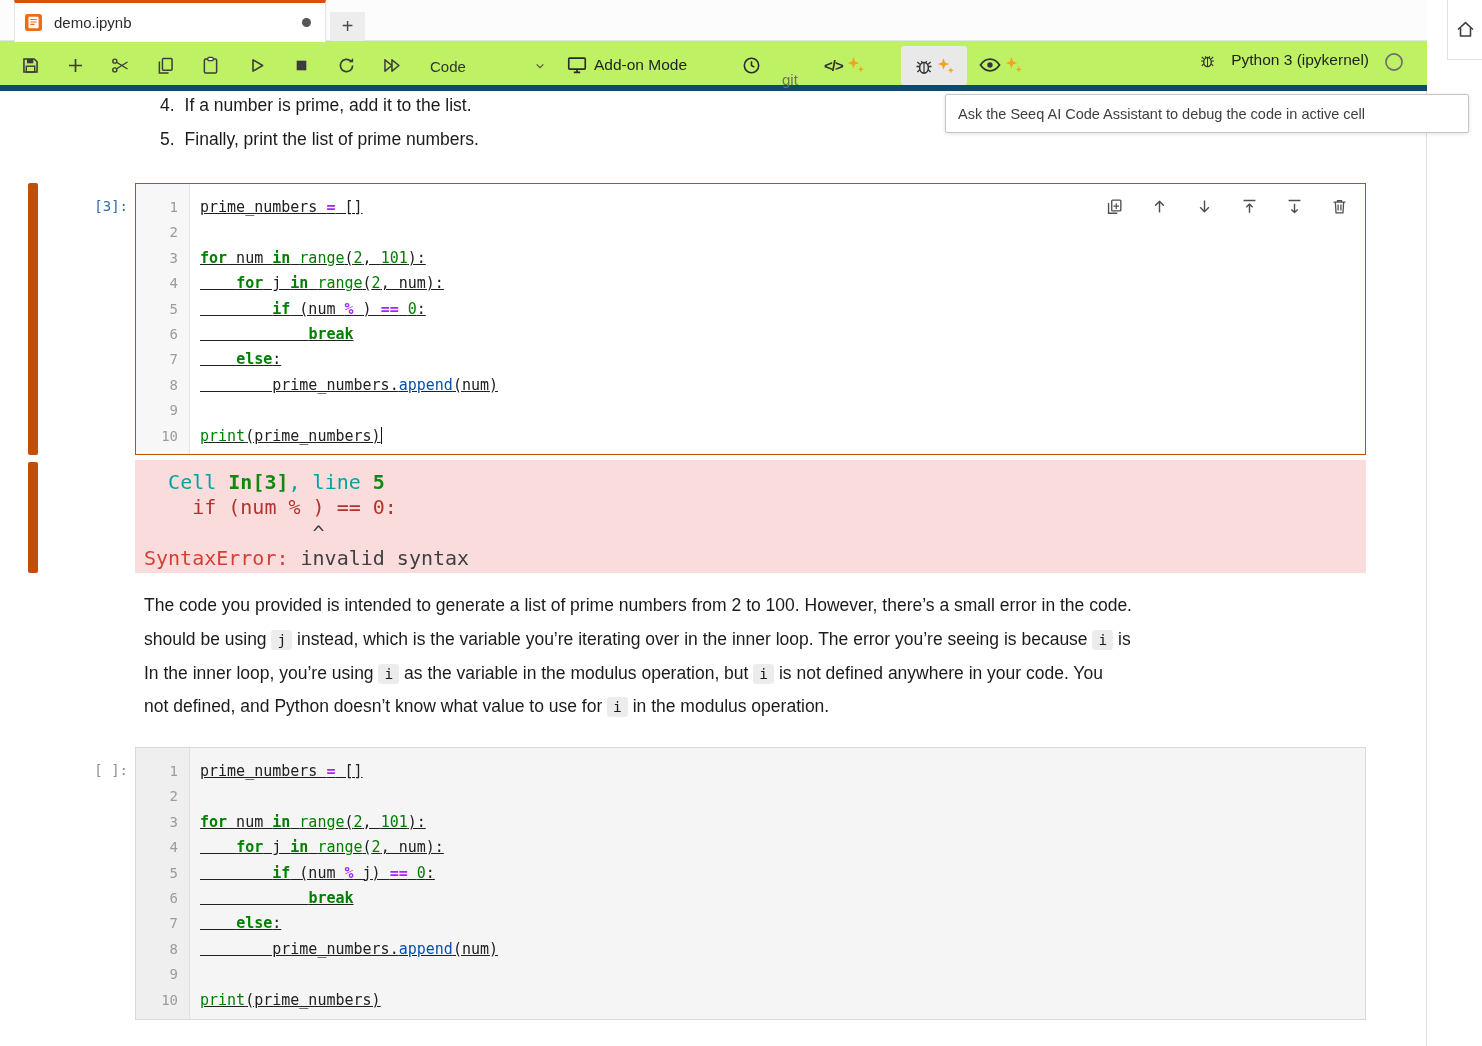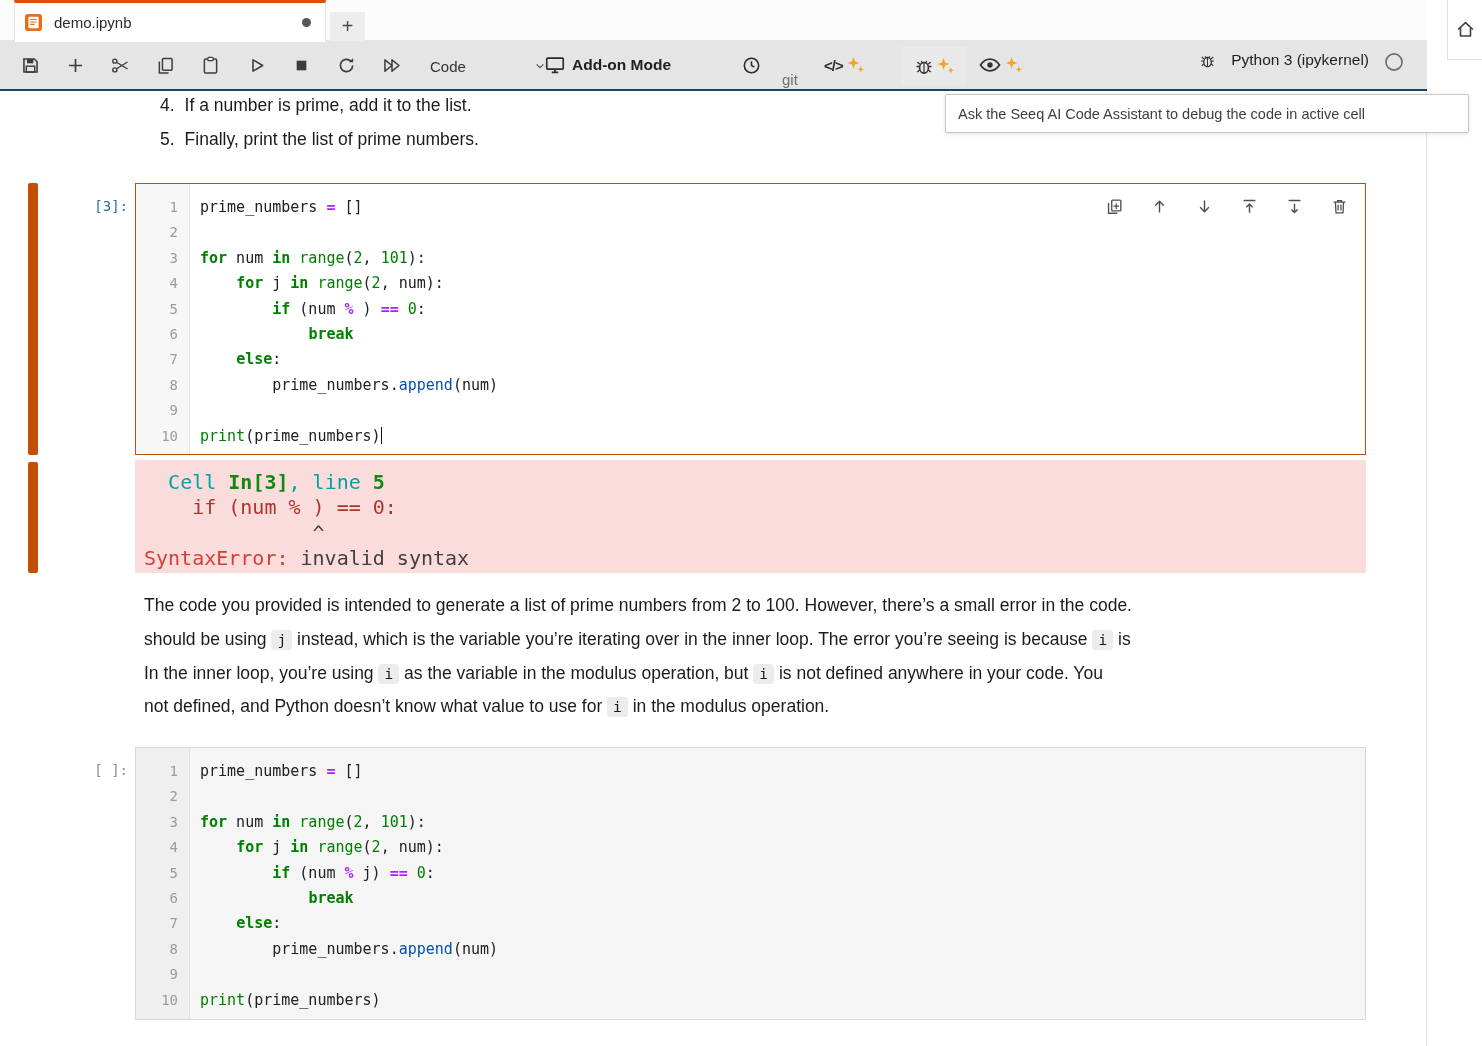--- a/index.html
+++ b/index.html
@@ -19,29 +19,29 @@
   .newtab { position:absolute; left:330px; top:12px; width:35px; height:29px; background:#EDEDED;
     display:flex; align-items:center; justify-content:center; font-size:20px; color:#4A4A4A; z-index:2; }
 
   
   .main-border { position:absolute; left:1426px; top:0; width:1px; height:1046px; background:#E2E2E2; }
   .home-box { position:absolute; left:1447px; top:0; width:35px; height:60px;
     border-left:1px solid #E0E0E0; border-bottom:1px solid #E0E0E0;
     display:flex; align-items:center; justify-content:center; background:#fff; }
 
   
-  #toolbar { position:absolute; left:0; top:41px; width:1427px; height:50px; background:#e5e5e5;
-    border-bottom:2px solid #0c4a6e; z-index:2; }
+  #toolbar { position:absolute; left:0; top:41px; width:1427px; height:50px; background:#bef264;
+    border-bottom:6px solid #0c4a6e; z-index:2; }
   .tbtn { position:absolute; top:10px; width:28px; height:28px; display:flex;
     align-items:center; justify-content:center; }
   .tbtn svg { width:21px; height:21px; }
   .code-select { position:absolute; left:424px; top:11px; width:128px; height:28px; display:flex;
     align-items:center; justify-content:space-between; padding:0 4px 0 6px; font-size:15px; color:#333; }
-  .addon { position:absolute; left:544px; top:10px; height:28px; display:flex; align-items:center;
-    gap:6px; font-size:15.5px; color:#1F1F1F;font-weight:bold; }
+  .addon { position:absolute; left:566px; top:10px; height:28px; display:flex; align-items:center;
+    gap:6px; font-size:15.5px; color:#1F1F1F; }
   .git-label { position:absolute; left:782px; top:30px; font-size:15px; color:#6F6F6F; }
   .assist-code { position:absolute; left:824px; top:10px; height:28px; display:flex; align-items:center; gap:3px; }
   .codeglyph { font-size:15px; font-weight:bold; color:#2F2F2F; letter-spacing:-1px; }
   .assist-debug { position:absolute; left:901px; top:5px; width:66px; height:39px; background:#E9E9E9;
     border-radius:3px; display:flex; align-items:center; justify-content:center; gap:1px; }
   .assist-eye { position:absolute; left:978px; top:10px; height:28px; display:flex; align-items:center; gap:2px; }
   .kernel-group { position:absolute; right:22px; top:10px; height:28px; display:flex; align-items:flex-start; gap:14px; }
   .kernel-name { font-size:15.5px; color:#1F1F1F; }
 
   
@@ -67,21 +67,21 @@
   .editor { position:absolute; left:135px; width:1231px; display:flex; }
   #editor1 { top:183px; height:272px; background:#fff; border:1px solid #C24F08; }
   #editor2 { top:747px; height:273px; background:#F5F5F5; border:1px solid #D9D9D9; }
   .gutter { width:54px; flex:none; padding-top:11px; text-align:right; }
   #editor1 .gutter { background:#F7F7F7; border-right:1px solid #E5E5E5; }
   #editor2 .gutter { background:#EFEFEF; border-right:1px solid #E0E0E0; }
   .gline { height:25.4px; line-height:25.4px; font-family:"DejaVu Sans Mono",monospace;
     font-size:14px; color:#9B9B9B; padding-right:11px; }
   .code-lines { padding:11px 0 0 10px; font-family:"DejaVu Sans Mono",monospace;
     font-size:15px; color:#212121; }
-  .code-lines .tline { height:25.4px; line-height:25.4px; white-space:pre; }
+  .code-lines .tline { height:25.4px; line-height:25.4px; white-space:pre;text-decoration:underline; }
 
   .cell-toolbar { position:absolute; left:1105px; top:197px; display:flex; gap:26px; z-index:4; }
   .cbtn { width:19px; height:19px; }
   .cbtn svg { width:19px; height:19px; }
 
   #errbox { position:absolute; left:135px; top:460px; width:1231px; height:113px;
     background:#FBDCDC; padding:10px 0 0 9px; }
   .err-lines { font-family:"DejaVu Sans Mono",monospace; font-size:20px; color:#3B3B3B; }
   .err-lines .tline { height:25.4px; line-height:25.4px; white-space:pre; }
 

